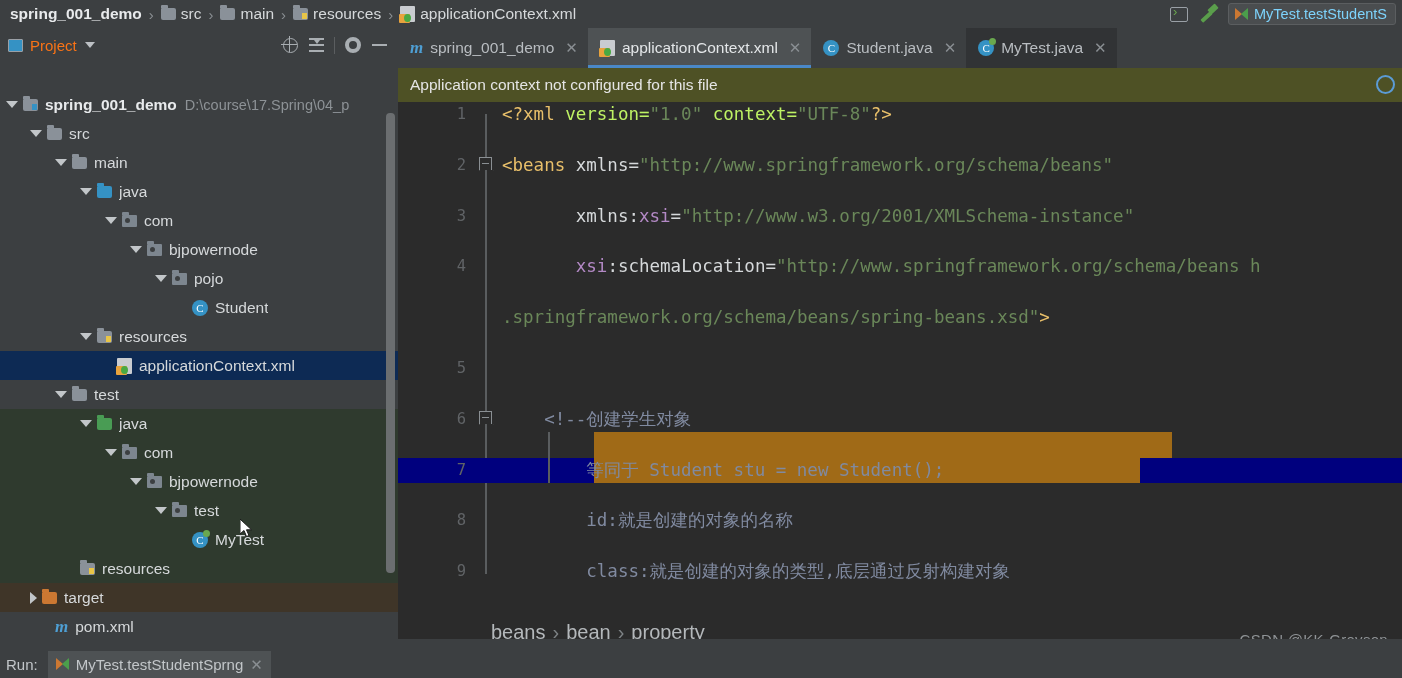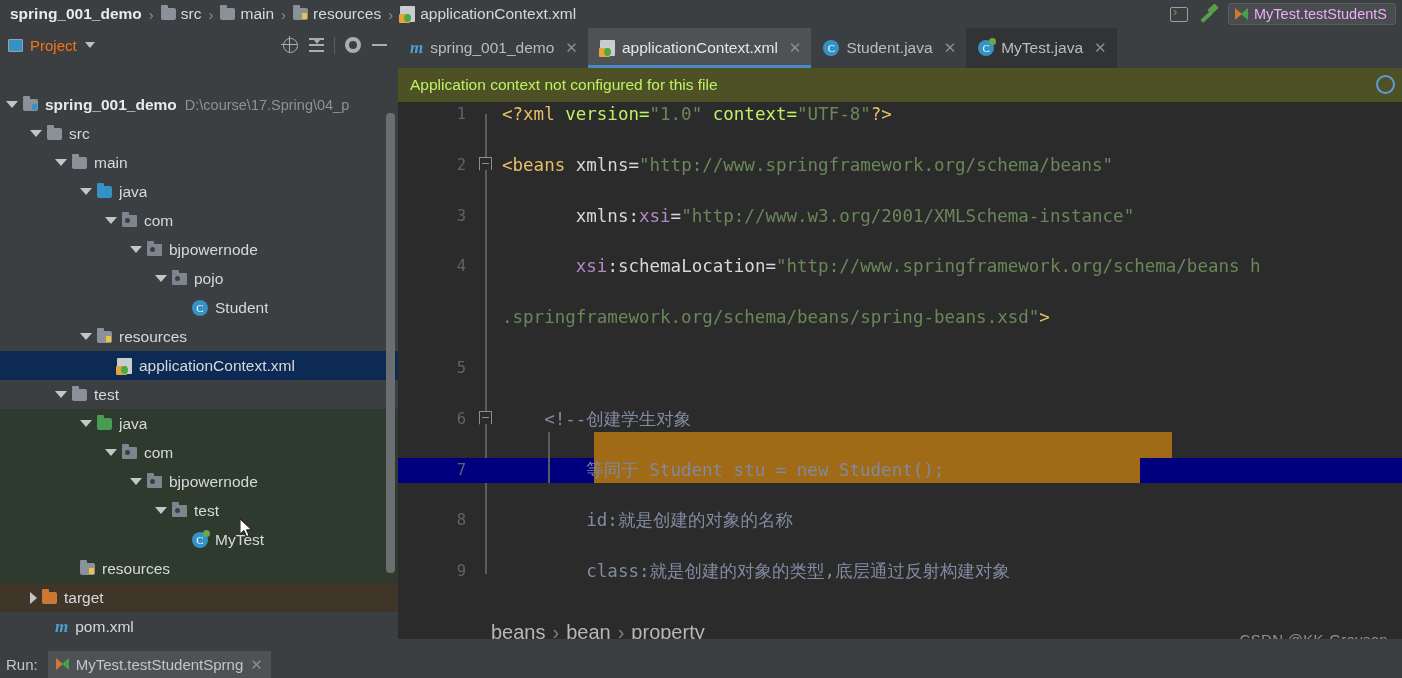--- a/index.html
+++ b/index.html
@@ -47,21 +47,21 @@
 
   
   .tb-right { position:absolute; right: 0; top: 0; height: 28px; display:flex; align-items:center; gap:8px; padding-right: 6px;}
   .tb-btn { width: 22px; height: 20px; display:flex; align-items:center; justify-content:center; }
   .terminal-box { width:18px; height:15px; border:1.6px solid #9aa0a6; border-radius:2px; position:relative; }
   .terminal-box:after { content:"›"; position:absolute; left:2px; top:-4px; color:#6aa84f; font-size:13px;}
   .hammer { position:relative; width:22px; height:20px; }
   .hammer:before { content:""; position:absolute; left:2px; top:11px; width:13px; height:4px; background:#5a9e4b; transform:rotate(-42deg); border-radius:1px;}
   .hammer:after { content:""; position:absolute; left:10px; top:2px; width:10px; height:6px; background:#5a9e4b; transform:rotate(-42deg); border-radius:1px;}
   .runconfig { height:22px; background:#4a4d4f; border:1px solid #5b5e60; border-radius:3px;
-               display:flex; align-items:center; gap:6px; padding:0 8px 0 6px; color:#f0abfc; font-size:14.5px; }
+               display:flex; align-items:center; gap:6px; padding:0 8px 0 6px; color:#7dd3fc; font-size:14.5px; }
   .runicon { width:13px; height:13px; position:relative; }
   .runicon:before { content:""; position:absolute; left:0; top:0; border-left:7px solid #cc7832; border-top:6.5px solid transparent; border-bottom:6.5px solid transparent; }
   .runicon:after { content:""; position:absolute; right:0; top:0; border-right:7px solid #4b9e4b; border-top:6.5px solid transparent; border-bottom:6.5px solid transparent; }
 
   
   .toolwin { position:absolute; left:0; top:28px; width:398px; height:623px; background:#3c3f41; }
   .toolwin-head { height:34px; display:flex; align-items:center; padding:0 6px 0 8px; color:#f97316; font-size:15px;}
   .proj-icon { width:15px; height:13px; border:1.7px solid #9aa0a6; background:#3592c4; border-radius:1px; margin-right:7px;}
   .chev-down { width:0;height:0;border-left:5px solid transparent;border-right:5px solid transparent;border-top:6px solid #bcc0c4; margin-left:8px;}
   .th-spacer { flex:1; }
@@ -94,21 +94,21 @@
   .editor { position:absolute; left:398px; top:28px; width:1004px; height:623px; background:#2b2b2b; }
   .tabbar { height:40px; background:#3c3f41; display:flex; align-items:stretch; }
   .tab { display:flex; align-items:center; gap:7px; padding:0 10px 0 12px; color:#b9bdc1; font-size:15.5px;
          position:relative; background:#3c3f41; cursor:default; }
   .tab.active { background:#4e5254; color:#e3e6e8; }
   .tab.active:after { content:""; position:absolute; left:0; right:0; bottom:0; height:3px; background:#4a88c7; }
   .tab.dark { background:#313335; }
   .tab .x { color:#8a8f93; font-size:15px; margin-left:4px; }
 
   .notify { height:34px; background:#4e5125; display:flex; align-items:center; padding:0 12px;
-            color:#bef264; font-size:15.5px; position:relative;}
+            color:#e5e5e5; font-size:15.5px; position:relative;}
   .notify .circ { position:absolute; right:7px; top:7px; width:19px; height:19px; border-radius:50%; border:2px solid #5b9bd5;}
 
   .codearea { position:absolute; left:0; top:74px; right:0; bottom:37px; background:#2b2b2b; overflow:hidden; }
   .code-row { position:relative; height:25.4px; }
   .lnum { position:absolute; left:0; width:68px; text-align:right; color:#606366; font-size:15.5px;
           font-family:"DejaVu Sans Mono", monospace; line-height:25.4px; }
   .foldbox { position:absolute; left:81px; top:4px; width:13px; height:13px; border:1.2px solid #8a8f93; background:#2b2b2b; }
   .foldbox i { position:absolute; left:2px; top:5px; width:7px; height:1.4px; background:#8a8f93;}
   .foldbox.down { border-bottom:none; }
   .foldbox.down:after{content:"";position:absolute;left:-1.2px;bottom:-5px;width:13px;height:5px;

